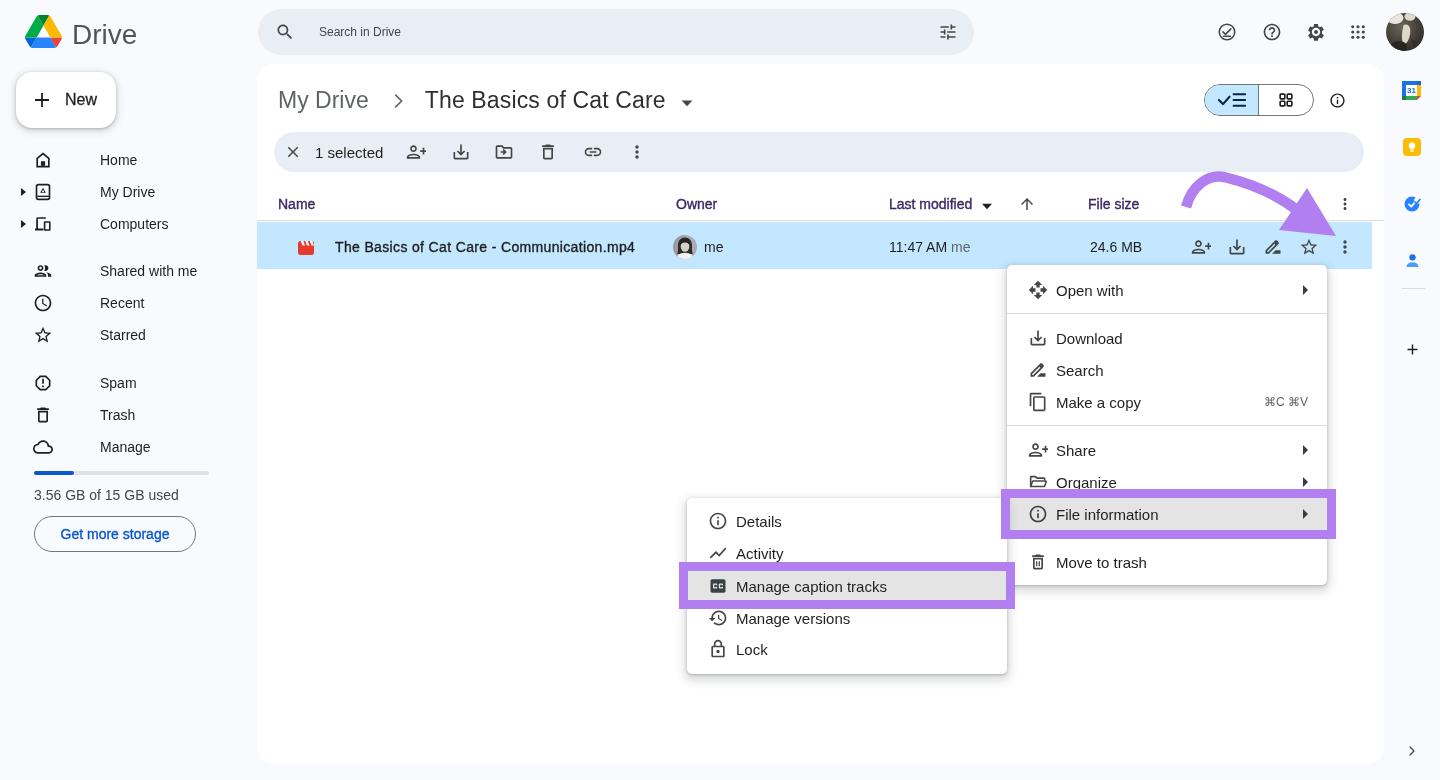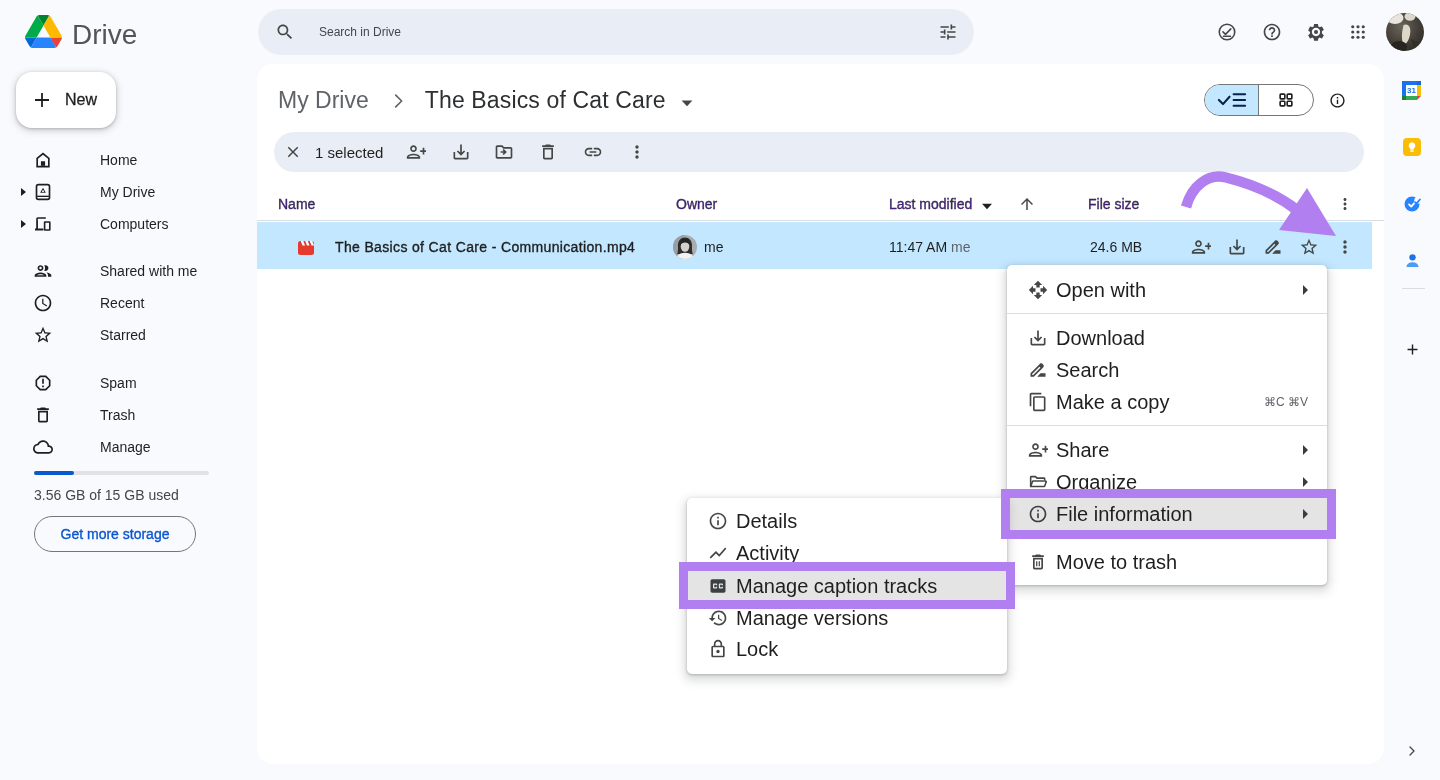--- a/index.html
+++ b/index.html
@@ -47,21 +47,21 @@
   #hdrline { left:257px; top:220px; width:1127px; height:1px; background:#dadce0; }
 
   
   #filerow { left:257px; top:222px; width:1115px; height:47px; background:#C2E7FF; }
   .rowtxt { position:absolute; font-size:14px; color:#1f1f1f; }
 
   
   #menu { left:1007px; top:265px; width:320px; height:320px; background:#fff; border-radius:5px; box-shadow:0 1px 3px rgba(60,64,67,.3), 0 4px 10px 3px rgba(60,64,67,.18); }
   .mitem { position:absolute; left:0; width:320px; height:32px; display:flex; align-items:center; }
   .mitem .micon { position:absolute; left:21px; }
-  .mitem .mtext { position:absolute; left:49px; font-size:20px; color:#1f1f1f; }
+  .mitem .mtext { position:absolute; left:49px; font-size:15px; color:#1f1f1f; }
   .mitem .marrow { position:absolute; right:19px; width:0; height:0; border-left:5.5px solid #3a3d40; border-top:5px solid transparent; border-bottom:5px solid transparent; }
   .mitem .mshort { position:absolute; right:19px; font-size:12px; color:#5f6368; }
   .mdiv { position:absolute; left:0; width:320px; height:1px; background:#dadce0; }
 
   
   #submenu { left:687px; top:498px; width:320px; height:176px; background:#fff; border-radius:5px; box-shadow:0 1px 3px rgba(60,64,67,.3), 0 4px 10px 3px rgba(60,64,67,.18); }
   .gray { background:#E4E4E4; }
 
   .prect { position:absolute; border:9px solid #B17FEF; background:transparent; z-index:30; }
 </style>

